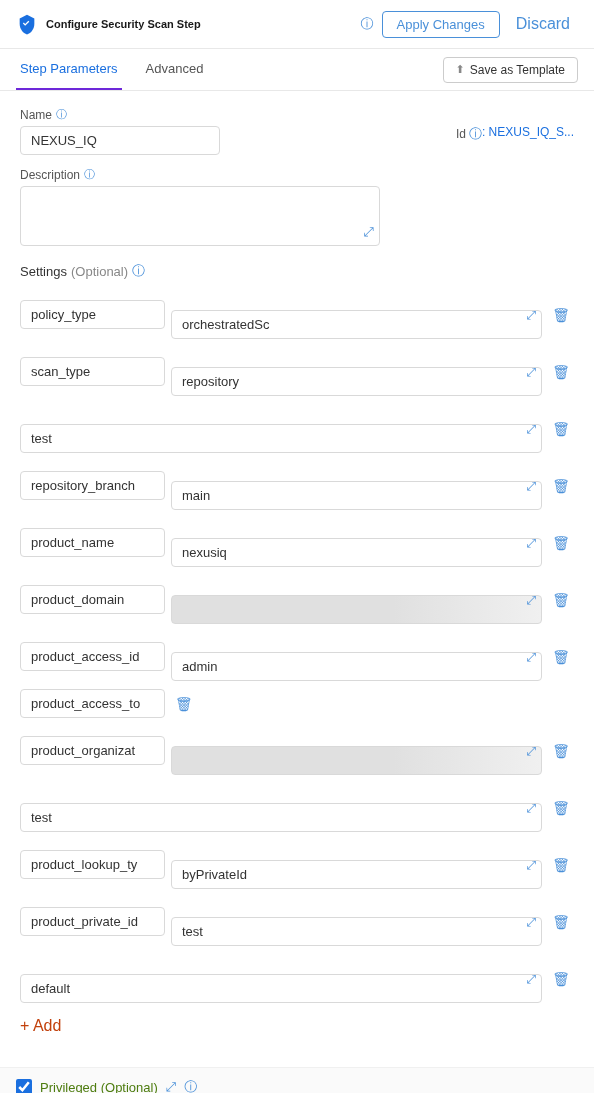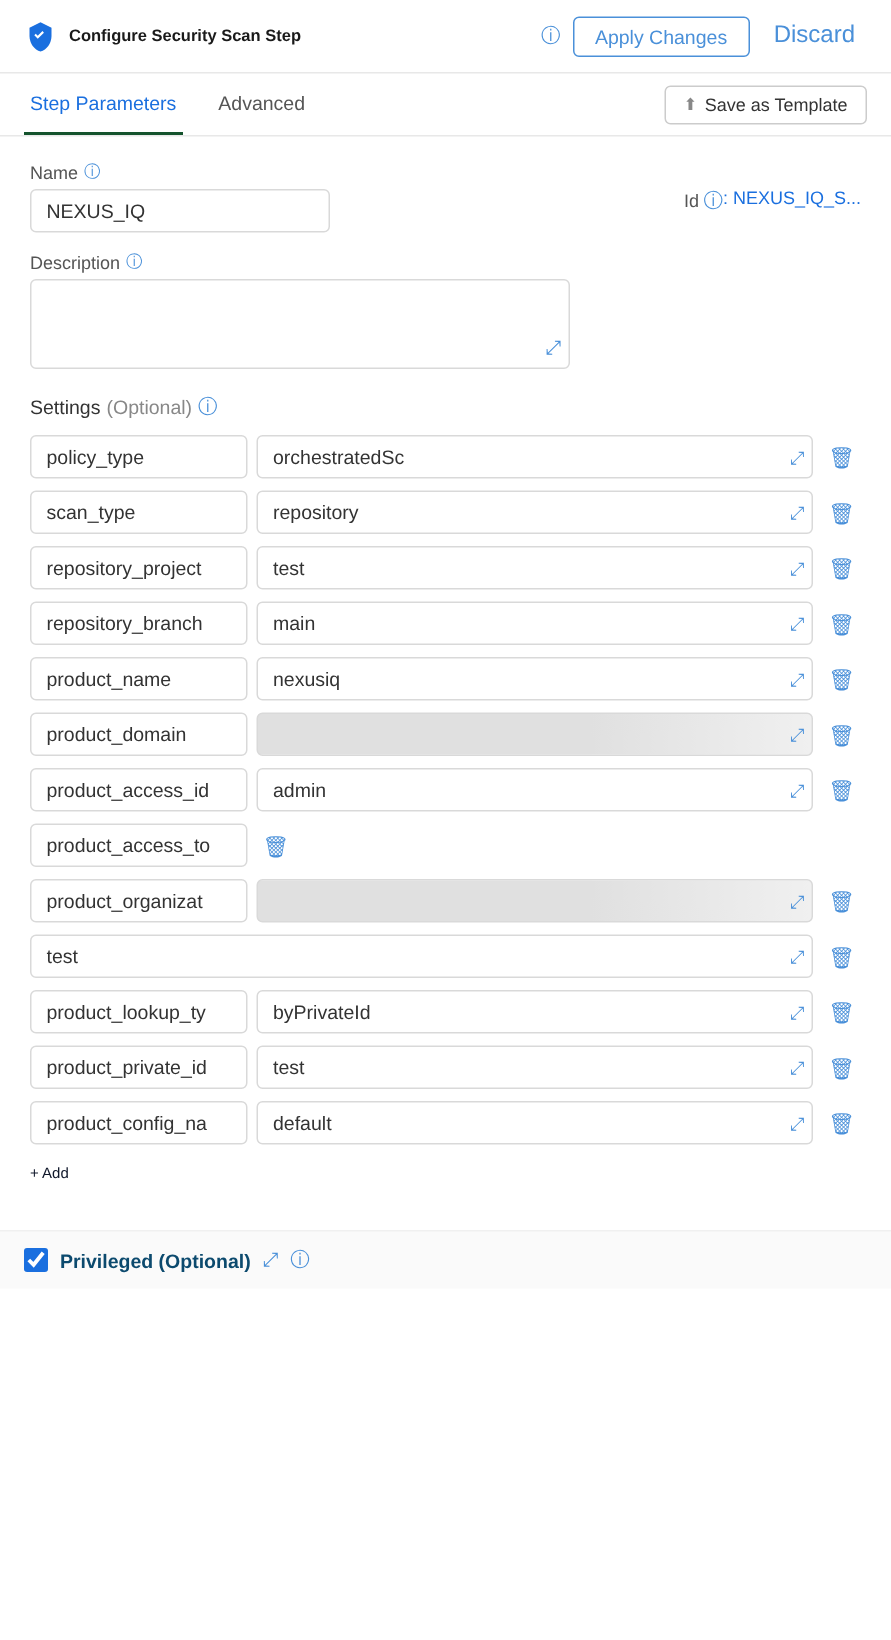--- a/index.html
+++ b/index.html
@@ -61,21 +61,21 @@
     .tab {
       padding: 12px 4px;
       margin-right: 20px;
       font-size: 13px;
       cursor: pointer;
       color: #555;
       border-bottom: 2px solid transparent;
     }
     .tab.active {
       color: #1a6fdf;
-      border-bottom: 2px solid #14532d;
+      border-bottom: 2px solid #6d28d9;
       font-weight: 500;
     }
     .btn-save-template {
       margin-left: auto;
       border: 1px solid #ccc;
       background: #fff;
       color: #333;
       padding: 5px 12px;
       border-radius: 4px;
       cursor: pointer;
@@ -211,20 +211,21 @@
       position: relative;
       flex: 1;
     }
     .setting-val-input {
       width: 100%;
       border: 1px solid #d9d9d9;
       border-radius: 4px;
       padding: 6px 28px 6px 8px;
       font-size: 12px;
       color: #333;
+      margin-top: 20px;
     }
     .val-expand-icon {
       position: absolute;
       right: 6px;
       top: 50%;
       transform: translateY(-50%);
       color: #4a90d9;
       font-size: 12px;
       cursor: pointer;
     }
@@ -233,22 +234,22 @@
     }
     .delete-icon {
       color: #4a90d9;
       cursor: pointer;
       font-size: 16px;
       padding: 2px 4px;
     }
 
     
     .add-link {
-      color: #0f172a;
-      font-size: 10px;
+      color: #c2410c;
+      font-size: 16px;
       cursor: pointer;
       margin-top: 6px;
       display: inline-flex;
       align-items: center;
       gap: 3px;
       text-decoration: none;
     }
 
     
     .privileged-section {
@@ -261,22 +262,21 @@
       background: #fafafa;
     }
     .checkbox-priv {
       width: 16px;
       height: 16px;
       accent-color: #1a6fdf;
       cursor: pointer;
     }
     .priv-label {
       font-size: 13px;
-      color: #0c4a6e;
-      font-weight: bold;
+      color: #4d7c0f;
     }
     .priv-expand-icon {
       color: #4a90d9;
       font-size: 13px;
       cursor: pointer;
     }
     .priv-info-icon {
       color: #4a90d9;
       font-size: 13px;
       cursor: pointer;
@@ -359,21 +359,20 @@
         <input type="text" class="setting-key-input" value="policy_type" style="">
         <div class="setting-val-wrap"><input type="text" class="setting-val-input" value="orchestratedSc" style=""><span class="val-expand-icon">⤢</span></div>
         <span class="delete-icon" style="font-size: 14px;">🗑</span>
       </div>
       <div class="setting-row">
         <input type="text" class="setting-key-input" value="scan_type" style="">
         <div class="setting-val-wrap"><input type="text" class="setting-val-input" value="repository" style=""><span class="val-expand-icon">⤢</span></div>
         <span class="delete-icon" style="font-size: 14px;">🗑</span>
       </div>
       <div class="setting-row">
-        <input type="text" class="setting-key-input" value="repository_project" style="">
         <div class="setting-val-wrap"><input type="text" class="setting-val-input" value="test" style=""><span class="val-expand-icon">⤢</span></div>
         <span class="delete-icon" style="font-size: 14px;">🗑</span>
       </div>
       <div class="setting-row">
         <input type="text" class="setting-key-input" value="repository_branch" style="">
         <div class="setting-val-wrap"><input type="text" class="setting-val-input" value="main" style=""><span class="val-expand-icon">⤢</span></div>
         <span class="delete-icon" style="font-size: 14px;">🗑</span>
       </div>
       <div class="setting-row">
         <input type="text" class="setting-key-input" value="product_name" style="">
@@ -407,21 +406,20 @@
         <input type="text" class="setting-key-input" value="product_lookup_ty" style="">
         <div class="setting-val-wrap"><input type="text" class="setting-val-input" value="byPrivateId" style=""><span class="val-expand-icon">⤢</span></div>
         <span class="delete-icon" style="font-size: 14px;">🗑</span>
       </div>
       <div class="setting-row">
         <input type="text" class="setting-key-input" value="product_private_id" style="">
         <div class="setting-val-wrap"><input type="text" class="setting-val-input" value="test" style=""><span class="val-expand-icon">⤢</span></div>
         <span class="delete-icon" style="font-size: 14px;">🗑</span>
       </div>
       <div class="setting-row">
-        <input type="text" class="setting-key-input" value="product_config_na" style="">
         <div class="setting-val-wrap"><input type="text" class="setting-val-input" value="default" style=""><span class="val-expand-icon">⤢</span></div>
         <span class="delete-icon" style="font-size: 14px;">🗑</span>
       </div>
     </div>
 
   
   <a class="add-link">+ Add</a>
 
 </div>
 

